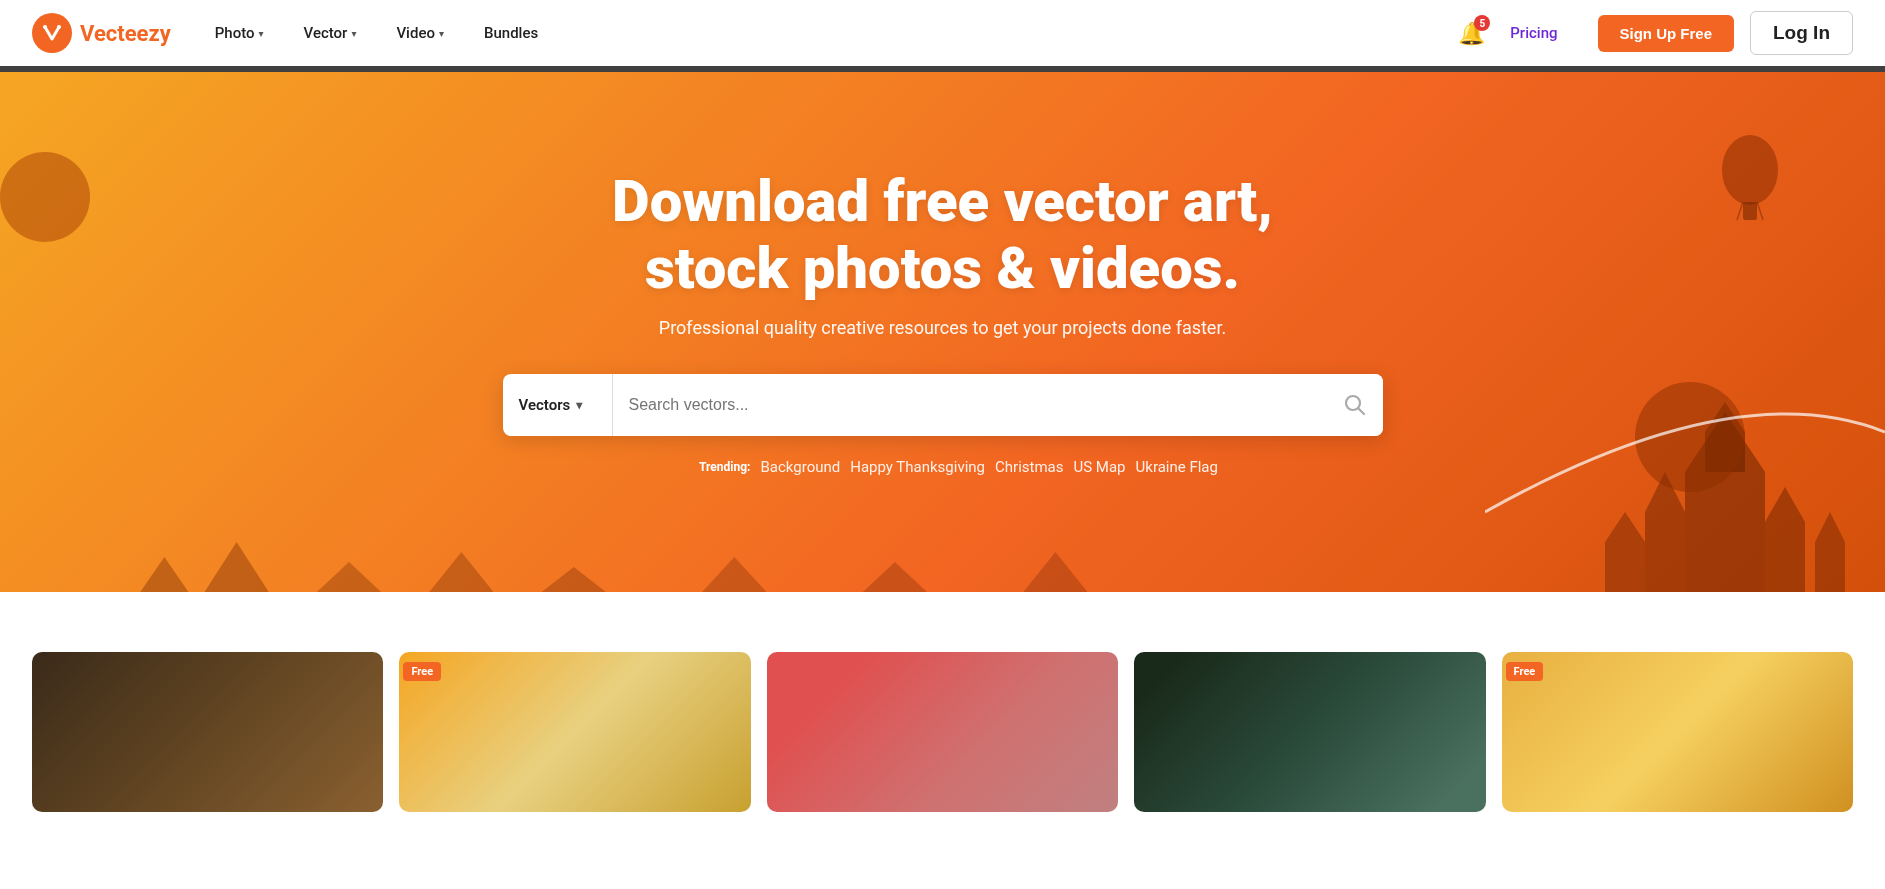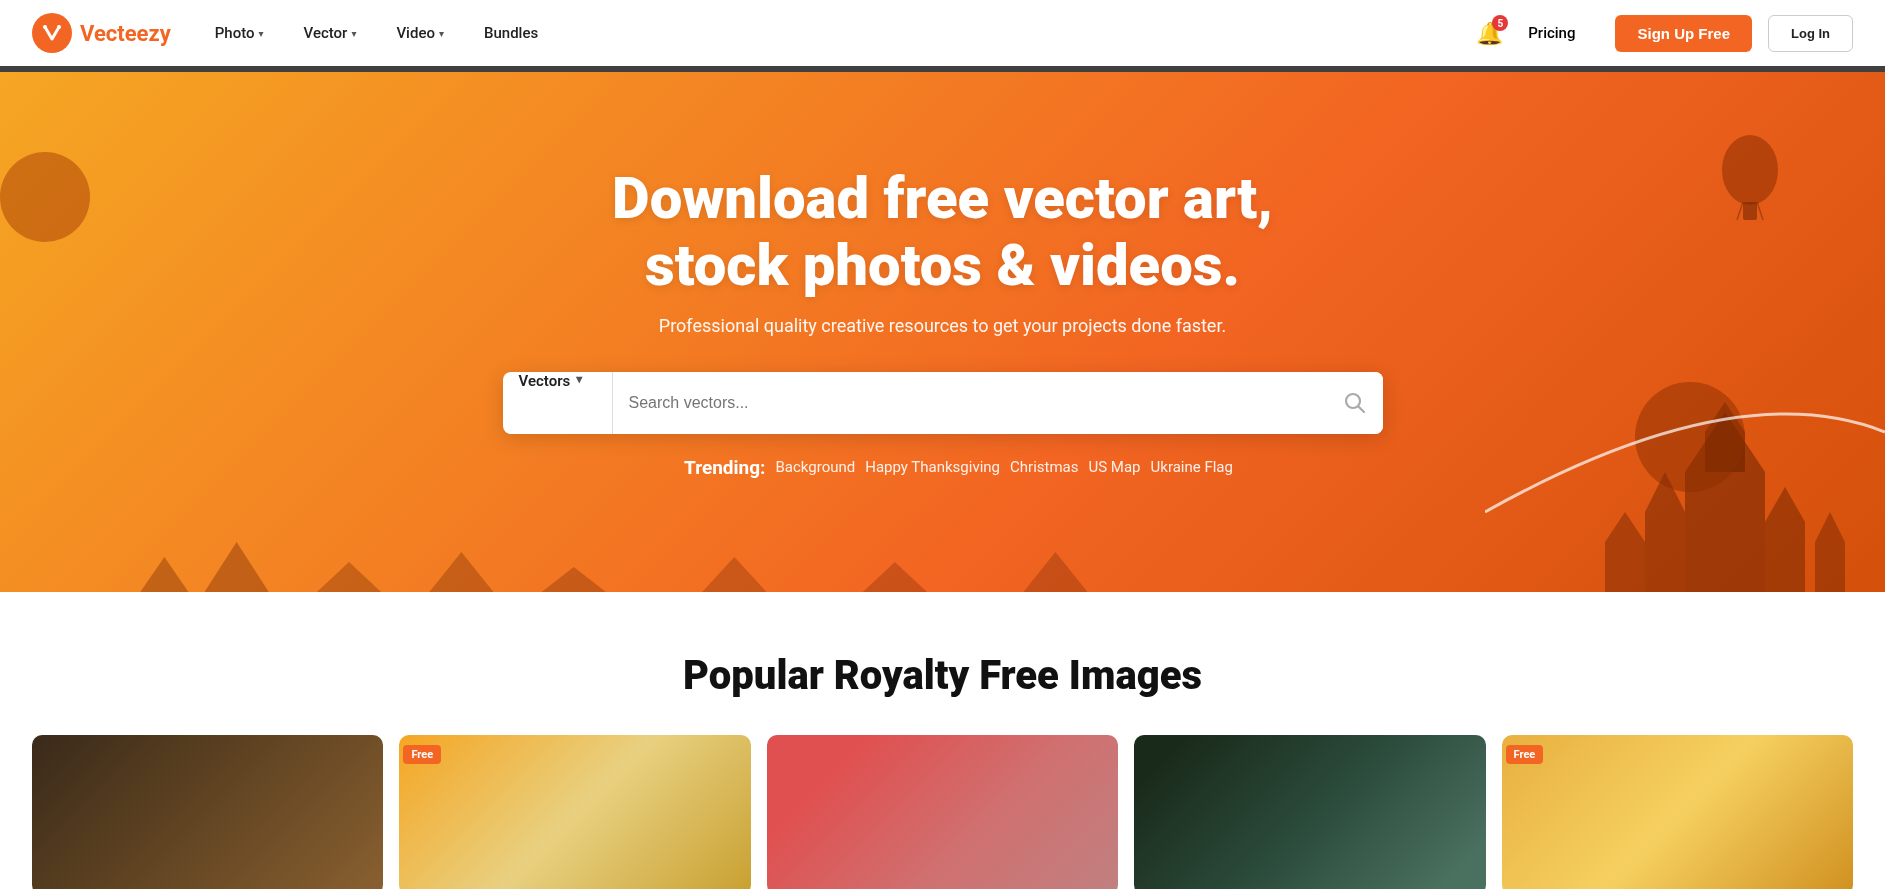--- a/index.html
+++ b/index.html
@@ -88,42 +88,42 @@
       border-radius: 50%;
       width: 16px;
       height: 16px;
       display: flex;
       align-items: center;
       justify-content: center;
     }
     .pricing-link {
       font-size: 15px;
       font-weight: 500;
-      color: #000000;
+      color: #6d28d9;
       cursor: pointer;
       padding: 8px 4px;
     }
     .signup-btn {
       background: #f26522;
       color: #fff;
       border: none;
       border-radius: 6px;
       padding: 10px 22px;
       font-size: 15px;
       font-weight: 700;
       cursor: pointer;
       margin-left: 20px;
     }
     .login-btn {
       background: #fff;
       color: #222;
       border: 1.5px solid #ccc;
       border-radius: 6px;
       padding: 10px 22px;
-      font-size: 13px;
+      font-size: 19px;
       font-weight: 700;
       cursor: pointer;
     }
 
     
     .hero {
       position: relative;
       background: linear-gradient(135deg, #f5a623 0%, #f26522 60%, #d4500a 100%);
       min-height: 520px;
       display: flex;
@@ -156,21 +156,21 @@
       background: #fff;
       border-radius: 8px;
       width: 100%;
       max-width: 880px;
       height: 62px;
       overflow: hidden;
       box-shadow: 0 4px 20px rgba(0,0,0,0.15);
     }
     .search-type-select {
       display: flex;
-      align-items: flex-start;
+      align-items: center;
       gap: 6px;
       padding: 0 16px;
       border-right: 1px solid #ddd;
       height: 100%;
       cursor: pointer;
       font-size: 15px;
       font-weight: 600;
       color: #222;
       white-space: nowrap;
       min-width: 110px;
@@ -200,21 +200,21 @@
       display: flex;
       align-items: center;
       gap: 10px;
       margin-top: 22px;
       flex-wrap: wrap;
       justify-content: center;
     }
     .trending-label {
       color: #fff;
       font-weight: 700;
-      font-size: 19px;
+      font-size: 12px;
       margin-left: 32px;
     }
     .trending-link {
       color: #fff;
       font-size: 15px;
       opacity: 0.9;
       cursor: pointer;
       text-decoration: none;
     }
     .hero-arc {
@@ -430,21 +430,20 @@
     <span class="trending-label">Trending:</span>
     <a class="trending-link">Background</a>
     <a class="trending-link">Happy Thanksgiving</a>
     <a class="trending-link">Christmas</a>
     <a class="trending-link">US Map</a>
     <a class="trending-link">Ukraine Flag</a>
   </div>
 </section>
 
 <section class="popular-section">
-  <h2 class="popular-title">Popular Royalty Free Images</h2>
   <div class="image-grid">
     <div class="image-card">
       <div class="image-card-inner card-1"></div>
     </div>
     <div class="image-card">
       <div class="image-card-inner card-2"></div>
       <span class="free-badge">Free</span>
     </div>
     <div class="image-card">
       <div class="image-card-inner card-3"></div>

